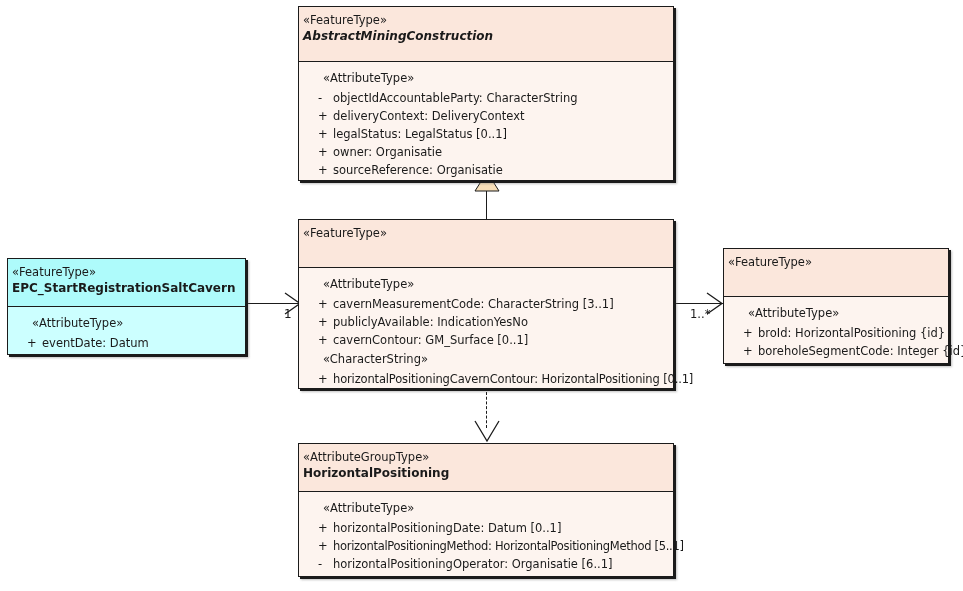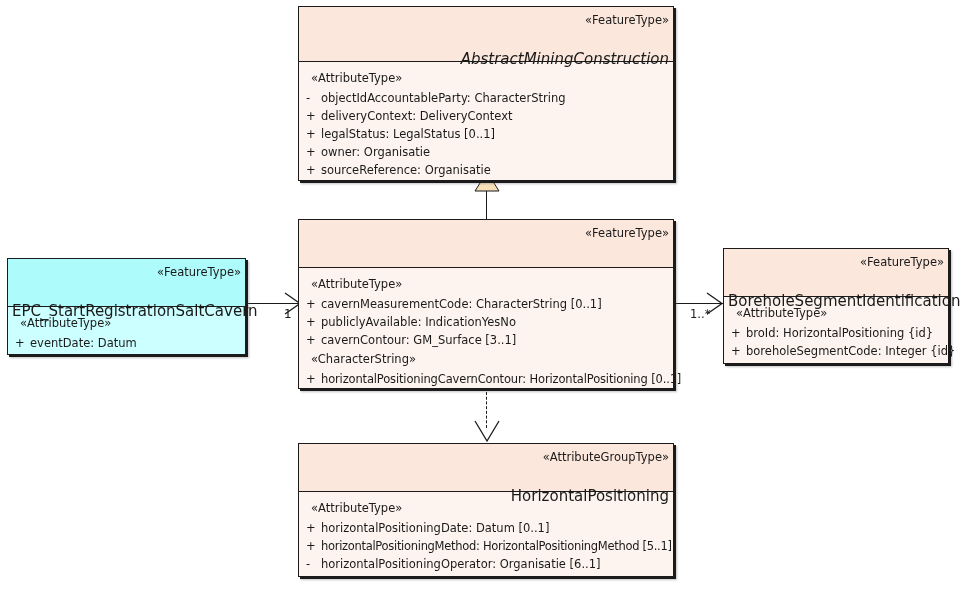--- a/index.html
+++ b/index.html
@@ -24,44 +24,43 @@
     box-shadow: 2px 2px 0 0 #1b1b1b, 3px 3px 2px 0 rgba(120,120,120,0.45);
     background: #fdf4ef;
   }
   .uml-box.tan { background: #fdf4ef; }
   .uml-box.cyan { background: #ccffff; }
 
   .uml-header {
     box-sizing: border-box;
     background: #fbe7dc;
     border-bottom: 1px solid #1b1b1b;
-    text-align: right;
+    text-align: left;
     padding: 6px 4px 7px 4px;
   }
   .cyan .uml-header { background: #aefbfb; }
 
   .stereotype {
     font-size: 11.5px;
     color: #1a1a1a;
     line-height: 15px;
     white-space: nowrap;
   }
   .classname {
-    font-size: 15px;
-    font-weight: normal;
+    font-size: 12px;
+    font-weight: bold;
     color: #1a1a1a;
     line-height: 17px;
     white-space: nowrap;
-    margin-top: 23px;
   }
   .classname.abstract { font-style: italic; }
 
   .uml-body {
     box-sizing: border-box;
-    padding: 6px 0 8px 0;
+    padding: 6px 0 8px 12px;
   }
   .group-label {
     font-size: 11.5px;
     color: #1a1a1a;
     padding: 2px 0 3px 12px;
     line-height: 16px;
     white-space: nowrap;
   }
   .attr-row {
     display: flex;
@@ -160,29 +159,29 @@
   </div>
 
   <div class="uml-box tan" style="left:298px; top:219px; width:376px; height:170px;">
     <div class="uml-header" style="height:48px;">
       <div class="stereotype">«FeatureType»</div>
     </div>
     <div class="uml-body">
       <div class="group-label">«AttributeType»</div>
       <div class="attr-row">
         <span class="attr-vis">+</span>
-        <span class="attr-text">cavernMeasurementCode: CharacterString [0..1]</span>
+        <span class="attr-text">cavernMeasurementCode: CharacterString [3..1]</span>
       </div>
       <div class="attr-row">
         <span class="attr-vis">+</span>
         <span class="attr-text">publiclyAvailable: IndicationYesNo</span>
       </div>
       <div class="attr-row">
         <span class="attr-vis">+</span>
-        <span class="attr-text">cavernContour: GM_Surface [3..1]</span>
+        <span class="attr-text">cavernContour: GM_Surface [0..1]</span>
       </div>
       <div class="group-label">«CharacterString»</div>
       <div class="attr-row">
         <span class="attr-vis">+</span>
         <span class="attr-text" style="letter-spacing:-0.15px;">horizontalPositioningCavernContour: HorizontalPositioning [0..1]</span>
       </div>
     </div>
   </div>
 
   <div class="uml-box cyan" style="left:7px; top:258px; width:239px; height:97px;">
@@ -195,21 +194,20 @@
       <div class="attr-row">
         <span class="attr-vis">+</span>
         <span class="attr-text">eventDate: Datum</span>
       </div>
     </div>
   </div>
 
   <div class="uml-box tan" style="left:723px; top:248px; width:226px; height:116px;">
     <div class="uml-header" style="height:48px;">
       <div class="stereotype">«FeatureType»</div>
-      <div class="classname">BoreholeSegmentIdentification</div>
     </div>
     <div class="uml-body">
       <div class="group-label">«AttributeType»</div>
       <div class="attr-row">
         <span class="attr-vis">+</span>
         <span class="attr-text">broId: HorizontalPositioning {id}</span>
       </div>
       <div class="attr-row">
         <span class="attr-vis">+</span>
         <span class="attr-text">boreholeSegmentCode: Integer {id}</span>

